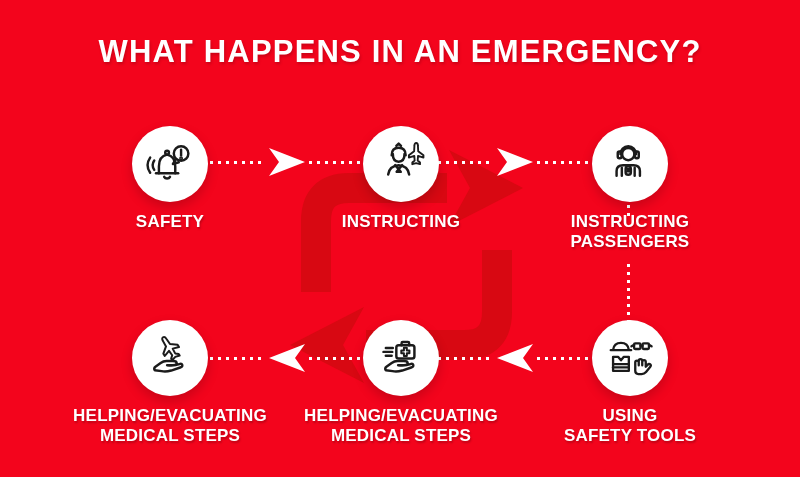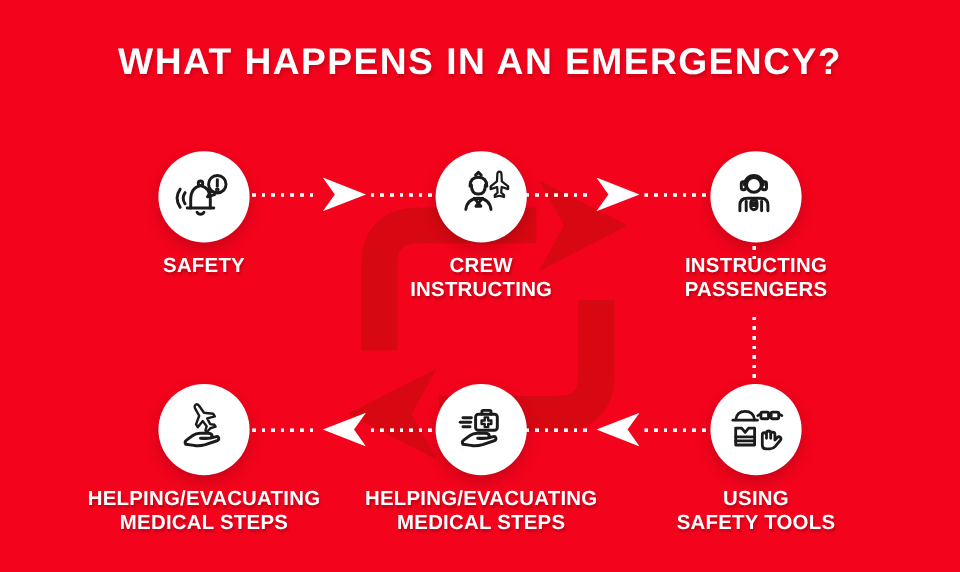--- a/index.html
+++ b/index.html
@@ -108,21 +108,20 @@
         <path d="M40 17 l4 -4 l4 4"></path>
         <path d="M32 33 q0 -13 12 -13 q12 0 12 13"></path>
         <path d="M34 31 q0 13 10 13 q10 0 10 -13"></path>
         <path d="M26 66 q2 -15 18 -16 q16 1 18 16"></path>
         <path d="M38 50 l6 7 l6 -7"></path>
         <path d="M44 57 l-3.5 4.5 h7 z"></path>
         <path stroke-width="3.2" d="M74 12 C75.8 12 77 13.8 77 16.5 L77.5 26 L86.5 33 V37 L77.2 34 L76.6 42 L80.6 45.5 V48.3 L74 46.5 L67.4 48.3 V45.5 L71.4 42 L70.8 34 L61.5 37 V33 L70.5 26 L71 16.5 C71 13.8 72.2 12 74 12 Z"></path>
       </svg>
     </div>
     <div class="label">
-      <div>CREW</div>
       <div>INSTRUCTING</div>
     </div>
   </div>
 
   <div class="step" style="left:520px;top:126px;">
     <div class="circle">
       <svg class="icon" width="56" height="56" viewBox="0 0 96 96" fill="none" stroke="#1B1B1B" stroke-width="4.2" stroke-linecap="round" stroke-linejoin="round">
         <circle cx="45" cy="31" r="10.5"></circle>
         <path d="M31.5 31 a13.5 13.5 0 0 1 27 0"></path>
         <rect x="27" y="26.5" width="6.5" height="11.5" rx="2.8"></rect>

